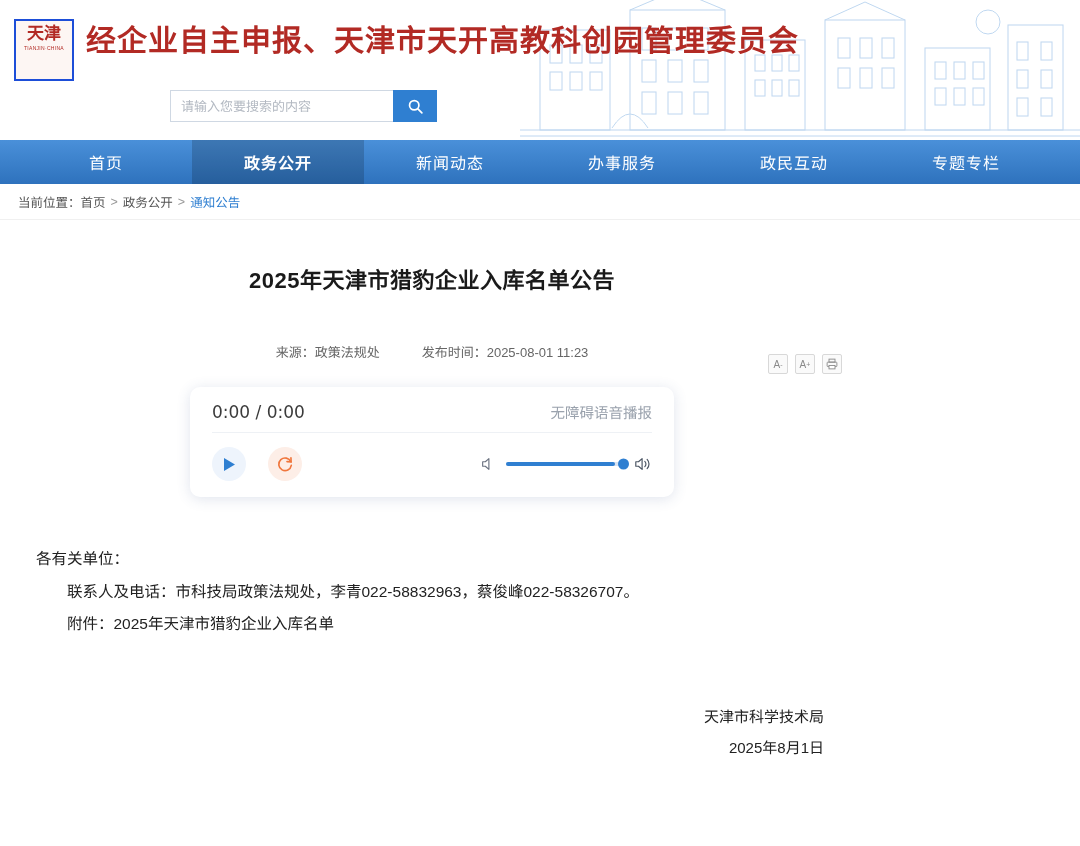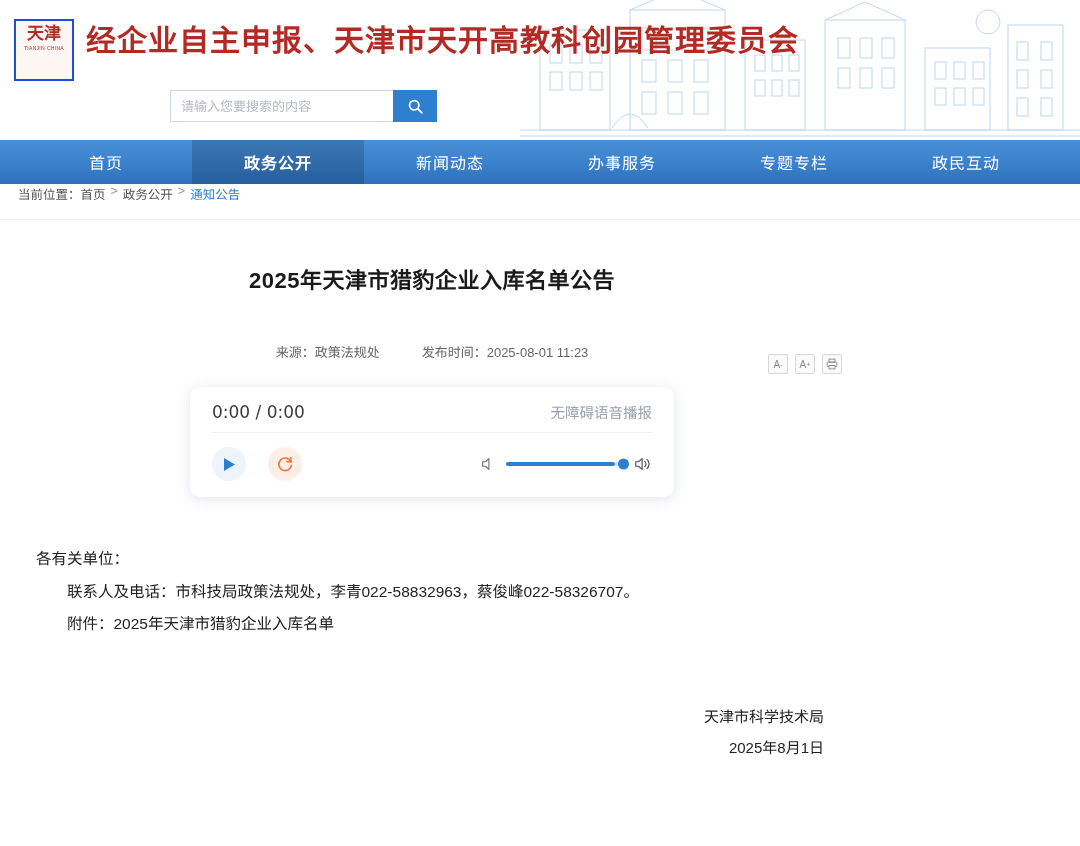--- a/index.html
+++ b/index.html
@@ -111,21 +111,21 @@
   }
   .nav-item.active {
     background: rgba(0,0,0,.17);
     font-weight: bold;
   }
 
   
   .breadcrumb {
     height: 36px;
     display: flex;
-    align-items: flex-start;
+    align-items: center;
     padding-left: 18px;
     font-size: 12.5px;
     color: #555;
     border-bottom: 1px solid #f0f0f0;
   }
   .breadcrumb .sep { margin: 0 5px; color: #999; }
   .breadcrumb .crumb-current { color: #2f7fd1; }
 
   
   .article {
@@ -348,24 +348,24 @@
   <div class="nav-item active">
       <span>政务公开</span>
     </div>
   <div class="nav-item">
       <span>新闻动态</span>
     </div>
   <div class="nav-item">
       <span>办事服务</span>
     </div>
   <div class="nav-item">
+      <span>政民互动</span>
+    </div>
+  <div class="nav-item">
       <span>专题专栏</span>
-    </div>
-  <div class="nav-item">
-      <span>政民互动</span>
     </div>
 </div>
 
 <div class="breadcrumb">
   <span>当前位置：</span>
   <span>首页</span>
   <span class="sep">&gt;</span>
   <span>政务公开</span>
   <span class="sep">&gt;</span>
   <span class="crumb-current">通知公告</span>

